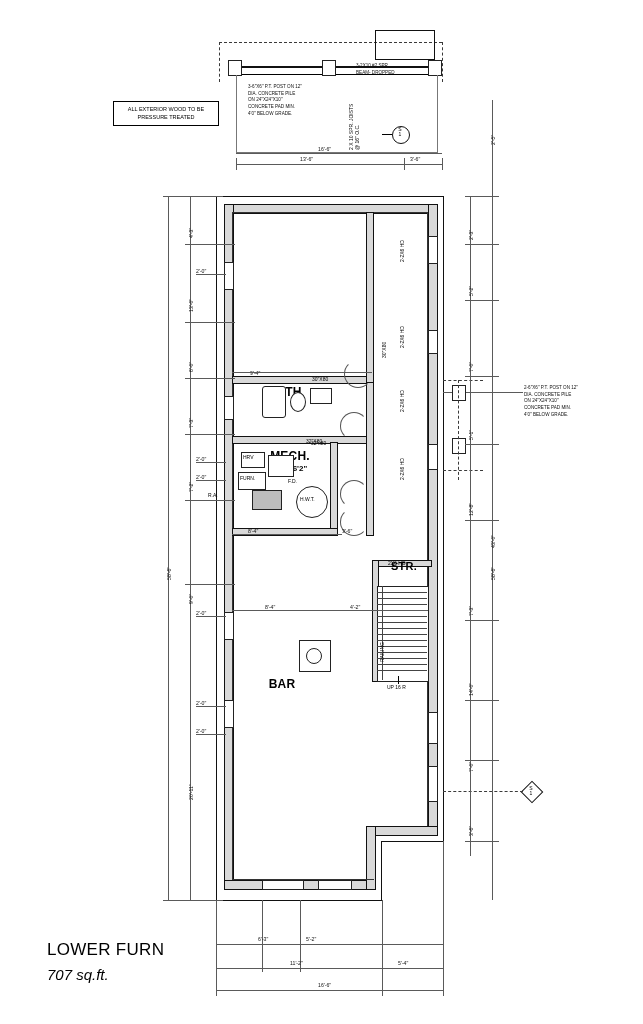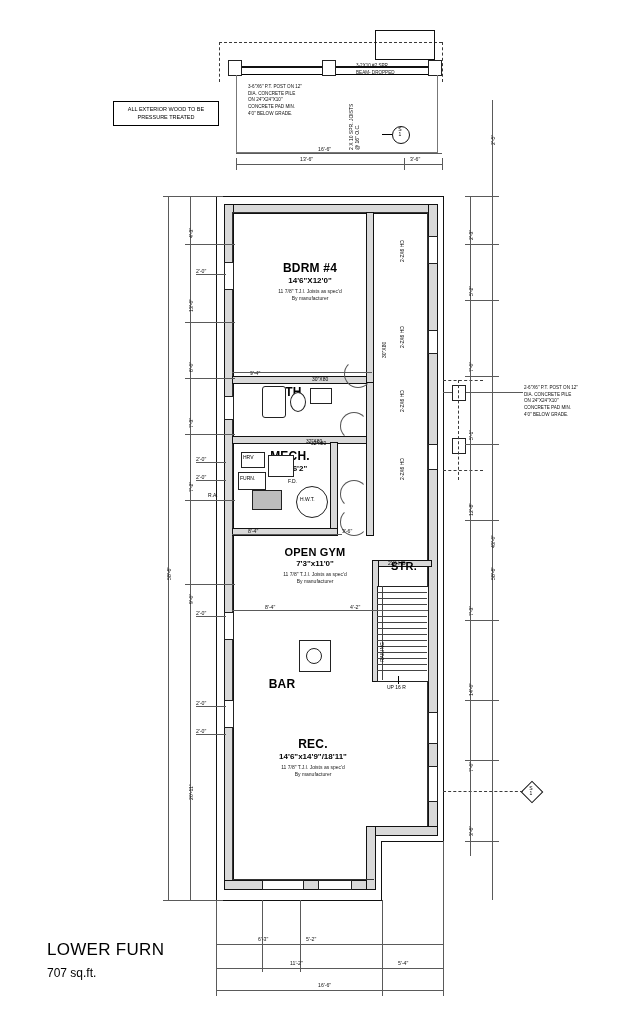--- a/index.html
+++ b/index.html
@@ -15,21 +15,21 @@
   .wall{position:absolute;background:#d9d9d9;border:1px solid #111;}
   .room-label{position:absolute;text-align:center;line-height:1.15;}
   .rl-name{font-size:12px;font-weight:bold;letter-spacing:.2px;}
   .rl-name.sm{font-size:11px;}
   .rl-dim{font-size:8px;font-weight:bold;}
   .rl-note{font-size:5px;color:#222;line-height:1.35;}
   .note-box{position:absolute;border:1px solid #000;background:#fff;
             font-size:5.5px;text-align:center;line-height:1.5;padding:3px 2px;}
   .note-free{position:absolute;font-size:4.6px;line-height:1.45;color:#111;}
   .title-main{position:absolute;font-size:17px;letter-spacing:.3px;}
-  .title-sub{position:absolute;font-size:12px;}
+  .title-sub{position:absolute;font-size:15px;font-style:italic;}
   .dimtxt{position:absolute;font-size:5.2px;color:#111;white-space:nowrap;}
   .dimtxt.v{transform:rotate(-90deg);transform-origin:left top;}
   .circ{position:absolute;border:1px solid #111;border-radius:50%;}
   .diamond{position:absolute;border:1px solid #111;transform:rotate(45deg);background:#fff;}
   .dmk{position:absolute;font-size:5px;text-align:center;width:14px;}
   .stairtxt{position:absolute;font-size:5px;}
   .vtxt{position:absolute;font-size:5px;white-space:nowrap;transform:rotate(-90deg);transform-origin:left top;}
   .door-arc{position:absolute;border:1px solid #333;border-radius:50%;background:transparent;}
   .fix{position:absolute;border:1px solid #222;background:#fff;}
   .fixc{position:absolute;border:1px solid #222;border-radius:50%;background:#fff;}
@@ -115,57 +115,39 @@
 
   <div class="wall" style="left:330px;top:442px;width:6px;height:92px;"></div>
 
   <div class="wall" style="left:232px;top:528px;width:104px;height:6px;"></div>
 
   <div class="wall" style="left:366px;top:382px;width:6px;height:152px;"></div>
 
   <div class="wall" style="left:372px;top:560px;width:58px;height:5px;"></div>
   <div class="wall" style="left:372px;top:560px;width:5px;height:120px;"></div>
 
-  <div class="room-label" style="left:250px;top:262px;width:120px;">
-    <div class="rl-name">BDRM #4</div>
-    <div class="rl-dim">14'6"X12'0"</div>
-    <div class="rl-note" style="white-space:pre-line;margin-top:3px;">11 7/8" T.J.I. Joists as spec'd
-By manufacturer</div>
-  </div>
 
   <div class="room-label" style="left:250px;top:386px;width:70px;">
     <div class="rl-name">BATH</div>
   </div>
 
   <div class="room-label" style="left:248px;top:450px;width:84px;">
     <div class="rl-name">MECH.</div>
     <div class="rl-dim">7'5"X6'2"</div>
   </div>
 
-  <div class="room-label" style="left:255px;top:546px;width:120px;">
-    <div class="rl-name sm">OPEN GYM</div>
-    <div class="rl-dim">7'3"x11'0"</div>
-    <div class="rl-note" style="white-space:pre-line;margin-top:3px;">11 7/8" T.J.I. Joists as spec'd
-By manufacturer</div>
-  </div>
 
   <div class="room-label" style="left:378px;top:560px;width:52px;">
     <div class="rl-name sm">STR.</div>
   </div>
 
   <div class="room-label" style="left:237px;top:678px;width:90px;">
     <div class="rl-name">BAR</div>
   </div>
 
-  <div class="room-label" style="left:248px;top:738px;width:130px;">
-    <div class="rl-name">REC.</div>
-    <div class="rl-dim">14'6"x14'9"/18'11"</div>
-    <div class="rl-note" style="white-space:pre-line;margin-top:3px;">11 7/8" T.J.I. Joists as spec'd
-By manufacturer</div>
-  </div>
 
   <div class="fix" style="left:262px;top:386px;width:22px;height:30px;border-radius:3px;"></div>
   <div class="fixc" style="left:290px;top:392px;width:14px;height:18px;"></div>
   <div class="fix" style="left:310px;top:388px;width:20px;height:14px;"></div>
 
   <div class="fix" style="left:241px;top:452px;width:22px;height:14px;"></div>
   <div class="lblsm" style="left:243px;top:454px;">HRV</div>
   <div class="fix" style="left:238px;top:472px;width:26px;height:16px;"></div>
   <div class="lblsm" style="left:240px;top:475px;">FURN.</div>
   <div class="fix" style="left:252px;top:490px;width:28px;height:18px;background:#bdbdbd;"></div>

